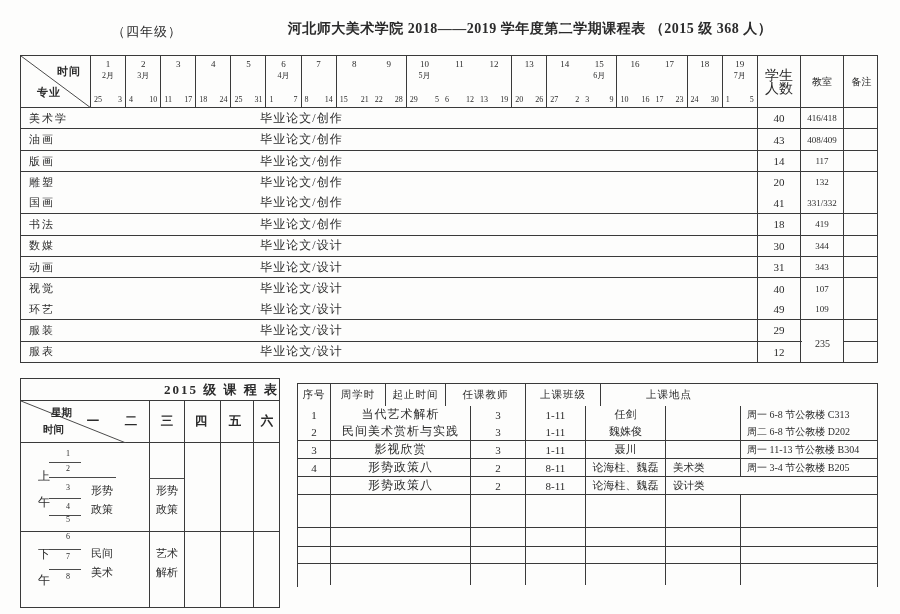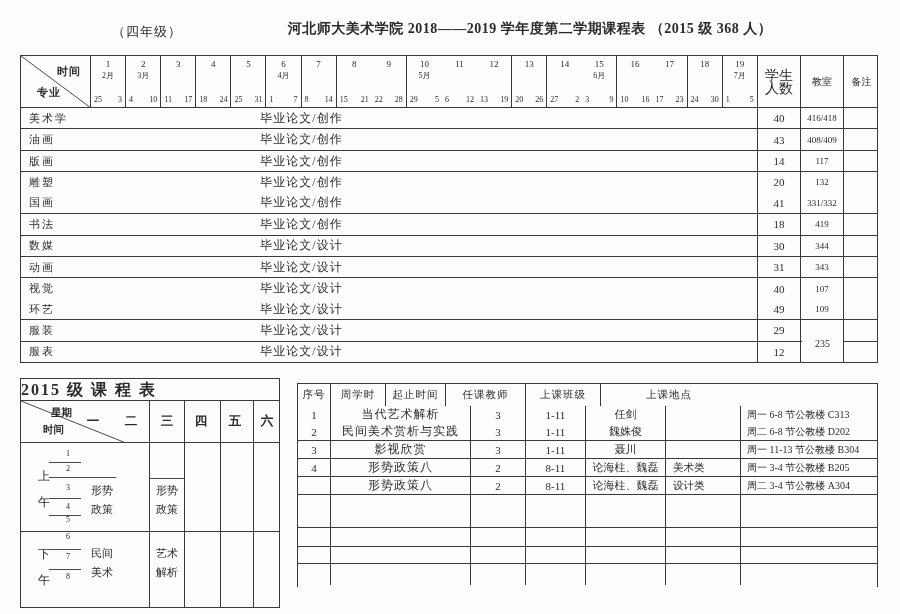--- a/index.html
+++ b/index.html
@@ -34,21 +34,21 @@
   .c-name{width:70px;padding-left:8px;font-size:11px;letter-spacing:2px;flex:none;}
   .c-act{width:421px;justify-content:center;font-size:12px;letter-spacing:1px;flex:none;}
   .c-gap{width:246px;border-right:1px solid #3a3a3a;flex:none;}
   .c-stu{width:43px;justify-content:center;font-size:11px;border-right:1px solid #3a3a3a;flex:none;}
   .c-room{width:43px;justify-content:center;font-size:9px;border-right:1px solid #3a3a3a;flex:none;}
   .c-note{width:35px;flex:none;}
   .merged-room{position:absolute;left:781px;top:277px;width:41px;height:20px;background:#fdfdfc;z-index:2;display:flex;align-items:center;justify-content:center;font-size:10px;}
 
   
   #grid{position:absolute;left:20px;top:378px;width:260px;height:230px;border:1px solid #3a3a3a;box-sizing:border-box;}
-  #grid .g-title{position:absolute;left:0;top:0;width:100%;height:22px;border-bottom:1px solid #3a3a3a;box-sizing:border-box;text-align:left;font-size:16px;font-weight:bold;letter-spacing:2px;line-height:21px;}
+  #grid .g-title{position:absolute;left:0;top:0;width:100%;height:22px;border-bottom:1px solid #3a3a3a;box-sizing:border-box;text-align:right;font-size:13px;font-weight:bold;letter-spacing:2px;line-height:21px;}
   #grid .g-hdr{position:absolute;left:0;top:22px;width:100%;height:42px;border-bottom:1px solid #3a3a3a;box-sizing:border-box;}
   #grid .g-hdr svg{position:absolute;left:0;top:0;}
   .g-ct{position:absolute;left:30px;top:5px;font-size:10.5px;font-weight:bold;}
   .g-cb{position:absolute;left:22px;top:22px;font-size:10.5px;font-weight:bold;}
   .days div{position:absolute;top:34px;width:16px;text-align:center;font-size:12.5px;font-weight:bold;}
   .days div:nth-of-type(1){left:64px;}
   .days div:nth-of-type(2){left:102px;}
   .days div:nth-of-type(3){left:138px;}
   .days div:nth-of-type(4){left:172px;}
   .days div:nth-of-type(5){left:206px;}
@@ -511,21 +511,20 @@
           <div class="cc7">周一 3-4 节公教楼 B205</div>
         </div>
       
         <div class="crow h-row" data-sep="1">
           <div class="cc1"></div>
           <div class="cc2">形势政策八</div>
           <div class="cc3">2</div>
           <div class="cc4">8-11</div>
           <div class="cc5">论海柱、魏磊</div>
           <div class="cc6">设计类</div>
-          <div class="cc7">周二 3-4 节公教楼 A304</div>
         </div>
       </div>
 
     <div class="crow h-e1" data-sep="1">
       <div class="cc1"></div>
         <div class="cc2"></div>
         <div class="cc3"></div>
         <div class="cc4"></div>
         <div class="cc5"></div>
         <div class="cc6"></div>

